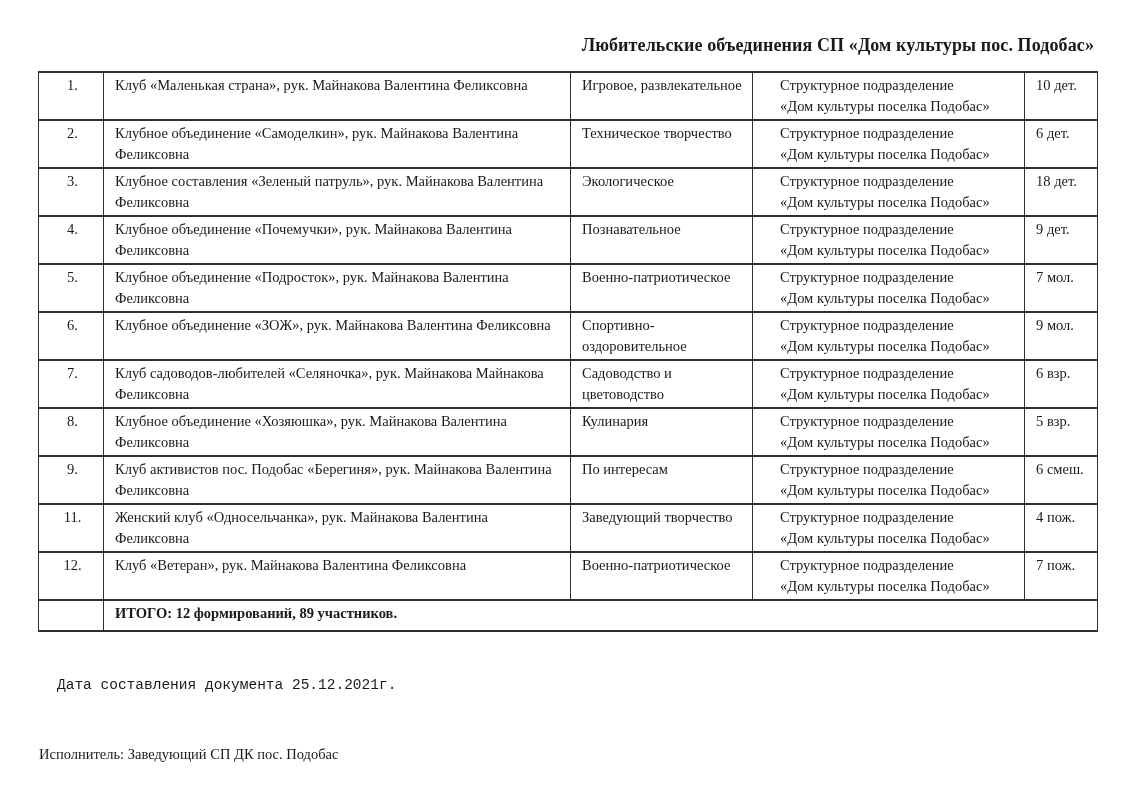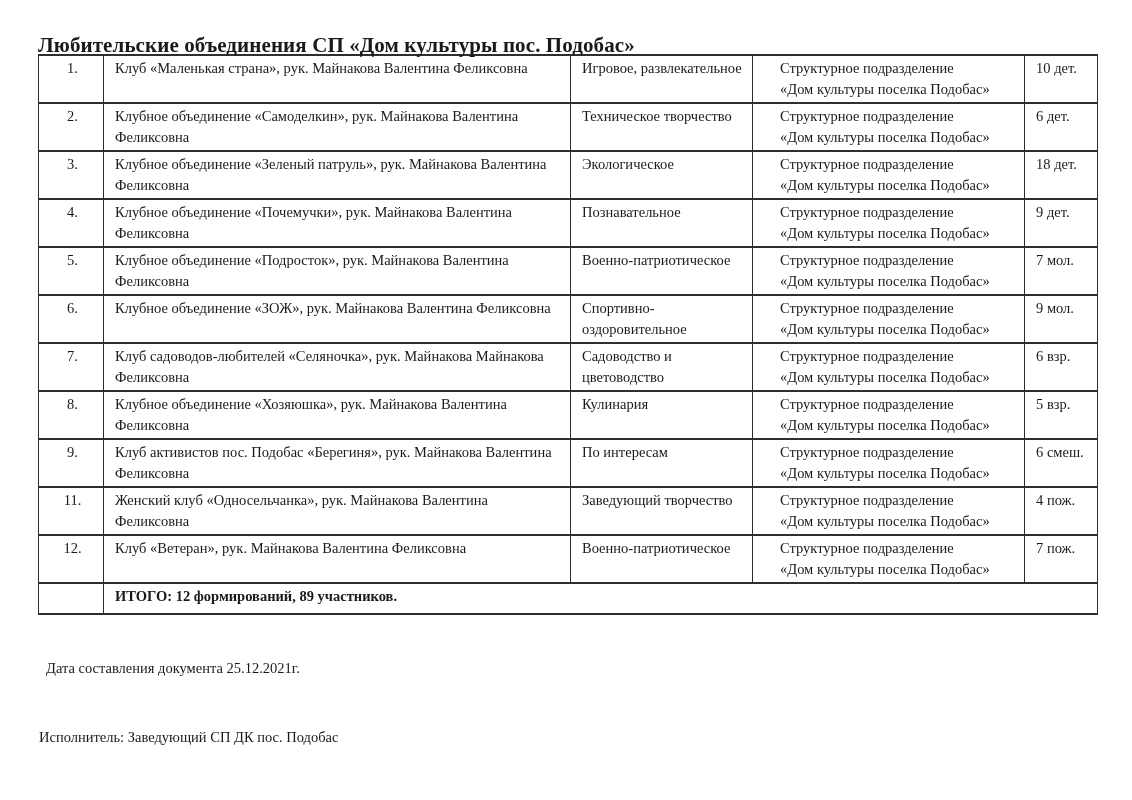--- a/index.html
+++ b/index.html
@@ -11,24 +11,25 @@
     color: #1a1a1a;
     overflow: hidden;
   }
   .page {
     width: 1132px;
     height: 800px;
     background: #ffffff;
     padding: 37px 38px 0 38px;
   }
   .doc-title {
-    text-align: left;
+    text-align: right;
     font-weight: bold;
-    font-size: 21px;
+    font-size: 18px;
     line-height: 17px;
+    margin-bottom: 17px;
     letter-spacing: 0.1px;
   }
   table.clubs {
     border-collapse: collapse;
     table-layout: fixed;
     width: 1059px;
   }
   table.clubs td {
     border: 1px solid #2e2e2e;
     border-top-width: 2px;
@@ -39,23 +40,24 @@
     padding: 2px 8px 3px 11px;
   }
   tr.data-row { height: 43px; }
   td.c-num { text-align: center; padding-left: 2px; padding-right: 2px; }
   td.c-count { padding-left: 8px; padding-right: 2px; }
   td.c-div .ln { display: block; margin-left: 16px; }
   tr.total-row { height: 31px; }
   td.c-total { font-weight: bold; }
   .footer-date {
     margin-top: 43px;
-    margin-left: 8px;
+    margin-left: 19px;
     font-size: 14.5px;
     line-height: 21px;
+    font-family: Liberation Mono, monospace;
   }
   .footer-exec {
     margin-top: 47px;
     margin-left: 1px;
     font-size: 14.5px;
     line-height: 22.5px;
   }
   .footer-exec .ln { display: block; }
 </style>
 </head>
@@ -91,21 +93,21 @@
     <td class="c-type">Техническое творчество</td>
     <td class="c-div">
       <span class="ln">Структурное подразделение</span>
       <span class="ln">«Дом культуры поселка Подобас»</span>
     </td>
     <td class="c-count">6 дет.</td>
   </tr>
 
   <tr class="data-row">
     <td class="c-num">3.</td>
-    <td class="c-name">Клубное объединение «Зеленый патруль», рук. Майнакова Валентина Феликсовна</td>
+    <td class="c-name">Клубное составления «Зеленый патруль», рук. Майнакова Валентина Феликсовна</td>
     <td class="c-type">Экологическое</td>
     <td class="c-div">
       <span class="ln">Структурное подразделение</span>
       <span class="ln">«Дом культуры поселка Подобас»</span>
     </td>
     <td class="c-count">18 дет.</td>
   </tr>
 
   <tr class="data-row">
     <td class="c-num">4.</td>

